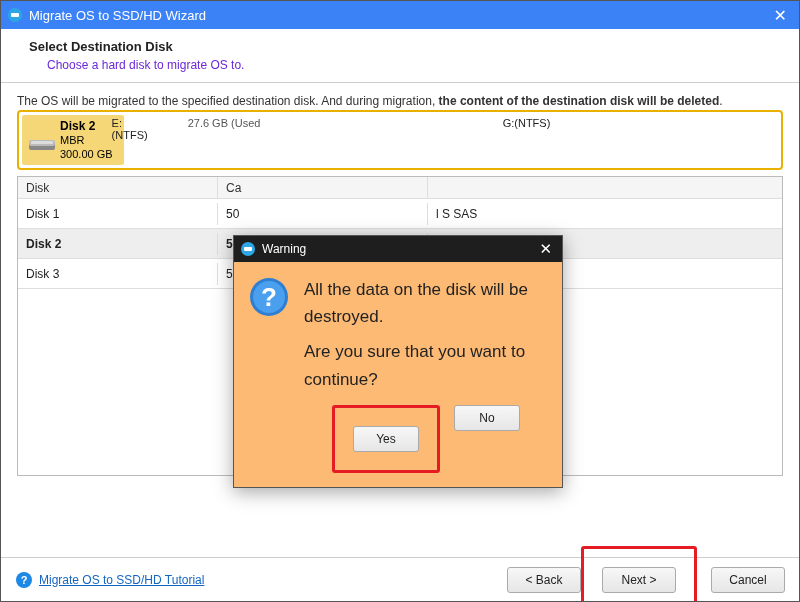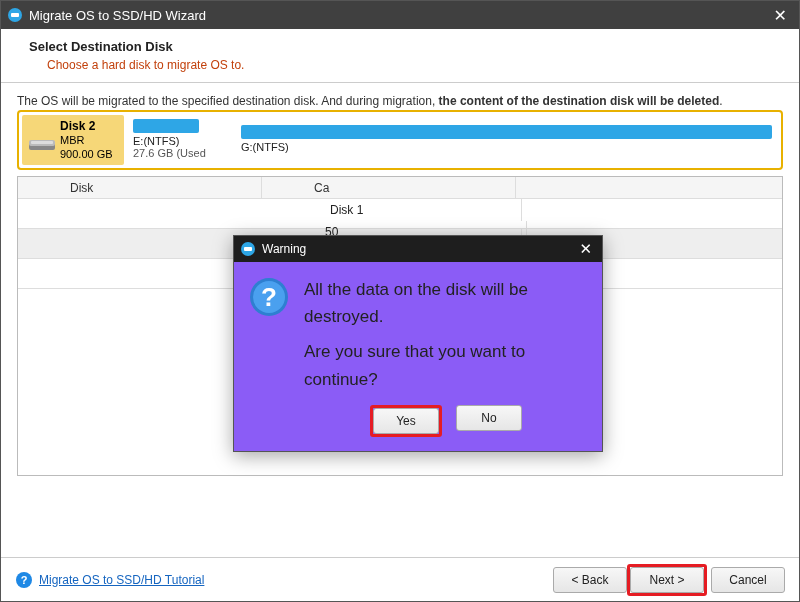--- a/index.html
+++ b/index.html
@@ -8,38 +8,38 @@
     font-size: 12px;
     background: #fff;
     width: 800px;
     height: 602px;
     overflow: hidden;
     position: relative;
     border: 1px solid #555;
   }
   
   .titlebar {
-    background: #404040;
+    background: #3b82f6;
     color: #fff;
     height: 28px;
     display: flex;
     align-items: center;
     padding: 0 6px;
     font-size: 13px;
   }
   .titlebar .app-icon { width:16px; height:16px; margin-right:6px; }
   .titlebar .title { flex: 1; }
   .titlebar .close-x { font-size: 16px; padding: 0 6px; cursor: pointer; }
   
   .header-sec {
     padding: 10px 16px 10px 28px;
     border-bottom: 1px solid #ccc;
   }
   .header-sec .h1 { font-weight: bold; font-size: 13px; color: #222; }
-  .header-sec .sub { color: #c2410c; margin: 4px 0 0 18px; }
+  .header-sec .sub { color: #6d28d9; margin: 4px 0 0 18px; }
   
   .content {
     padding: 10px 16px 0 16px;
   }
   .warn-line { color: #333; line-height: 1.4; margin-bottom: 0; }
   .warn-line b { font-weight: bold; }
   
   .disk-panel {
     border: 2px solid #e8b100;
     border-radius: 4px;
@@ -56,79 +56,80 @@
     align-items: center;
     padding: 4px 6px;
     border-radius: 2px;
   }
   .disk-img { width: 28px; height: 16px; margin-right:4px; margin-top:10px;}
   .disk-img svg { display:block; }
   .disk-text { line-height: 1.25; }
   .disk-text .dname { font-weight: bold; }
   .disk-text .dsub { font-size:11px; }
   .part {
-    display:flex; flex-direction:column; justify-content:center;
+    display:flex; flex-direction:row; justify-content:center;
     padding: 2px 6px 4px 6px;
+    gap: 40px;
   }
   .part .bar { height: 14px; background:#e9e9e9; border-radius:2px; position:relative; margin-bottom:2px;}
   .part .bar .fill { position:absolute; left:0; top:0; bottom:0; background:#2ea6e6; border-radius:2px;}
   .part-e { width: 78px; }
   .part-e .fill { width: 100%; }
   .part-g { flex:1;margin-left:27px; }
   .part-g .fill { width: 100%; }
   .part .plabel { font-size:11px; line-height:1.15; color:#222;}
   .part .psub { font-size:11px; color:#555; white-space:nowrap;}
   
   .disk-table {
     border: 1px solid #bbb;
     height: 300px;
     overflow: hidden;
   }
   .thead, .trow {
     display:flex;
     border-bottom:1px solid #ddd;
   }
   .thead { background:#f5f5f5; color:#333; font-size:12px; height:22px; align-items:center;}
-  .thead .cell, .trow .cell { padding: 4px 8px; margin-left: 44px; }
+  .thead .cell, .trow .cell { padding: 4px 8px; }
   .col-disk { width: 200px; border-right:1px solid #ddd;}
   .col-cap { width: 210px; border-right:1px solid #ddd;}
   .col-type { flex:1; }
-  .trow { height:30px; align-items:center; color:#222;flex-direction:column;}
+  .trow { height:30px; align-items:center; color:#222;}
   .trow.sel { background:#eee; font-weight:bold;}
   
   .footer {
     position:absolute; left:0; right:0; bottom:0;
     height: 44px;
     border-top:1px solid #ccc;
     display:flex; align-items:center;
     padding: 0 14px;
     background:#fff;
   }
   .footer .help { display:flex; align-items:center; gap:6px; }
   .footer .help a { color:#1565c0; font-size:12px;}
   .footer .spacer { flex:1; }
   .btn {
     min-width: 74px; height:26px;
     background: linear-gradient(#f7f7f7,#e6e6e6);
     border:1px solid #aaa; border-radius:3px;
     font-size:12px; color:#222; cursor:pointer;
-    margin-left:4px;
+    margin-left:14px;
   }
   .highlight-box {
     border: 3px solid #e51c23;
     border-radius:3px;
-    padding: 0;
+    padding: 18px;
     display:inline-block;
   }
   
   .modal {
     position:absolute;
     left: 232px; top: 234px;
-    width: 370px;
-    background:#8b5cf6;
+    width: 330px;
+    background:#fdba74;
     border:1px solid #555;
     box-shadow: 0 4px 18px rgba(0,0,0,0.35);
   }
   .modal .m-title {
     background:#1e1e1e; color:#fff;
     height:26px; display:flex; align-items:center; padding:0 6px;
     font-size:12px;
   }
   .modal .m-title .app-icon{ width:16px;height:16px;margin-right:6px;}
   .modal .m-title .t { flex:1;}
@@ -172,21 +173,21 @@
       <span class="disk-img">
         <svg viewBox="0 0 28 16">
             <rect x="1" y="5" width="26" height="8" rx="2" fill="#888"></rect>
             <rect x="1" y="3" width="26" height="6" rx="2" fill="#bbb"></rect>
             <rect x="3" y="4" width="22" height="3" rx="1" fill="#ddd"></rect>
           </svg>
       </span>
       <div class="disk-text">
         <div class="dname">Disk 2</div>
         <div class="dsub">MBR</div>
-        <div class="dsub">900.00 GB</div>
+        <div class="dsub">300.00 GB</div>
       </div>
     </div>
     <div class="part part-e">
       <div class="bar">
           <div class="fill"></div>
         </div>
       <div class="plabel">E:(NTFS)</div>
       <div class="psub">27.6 GB (Used</div>
     </div>
     <div class="part part-g">

